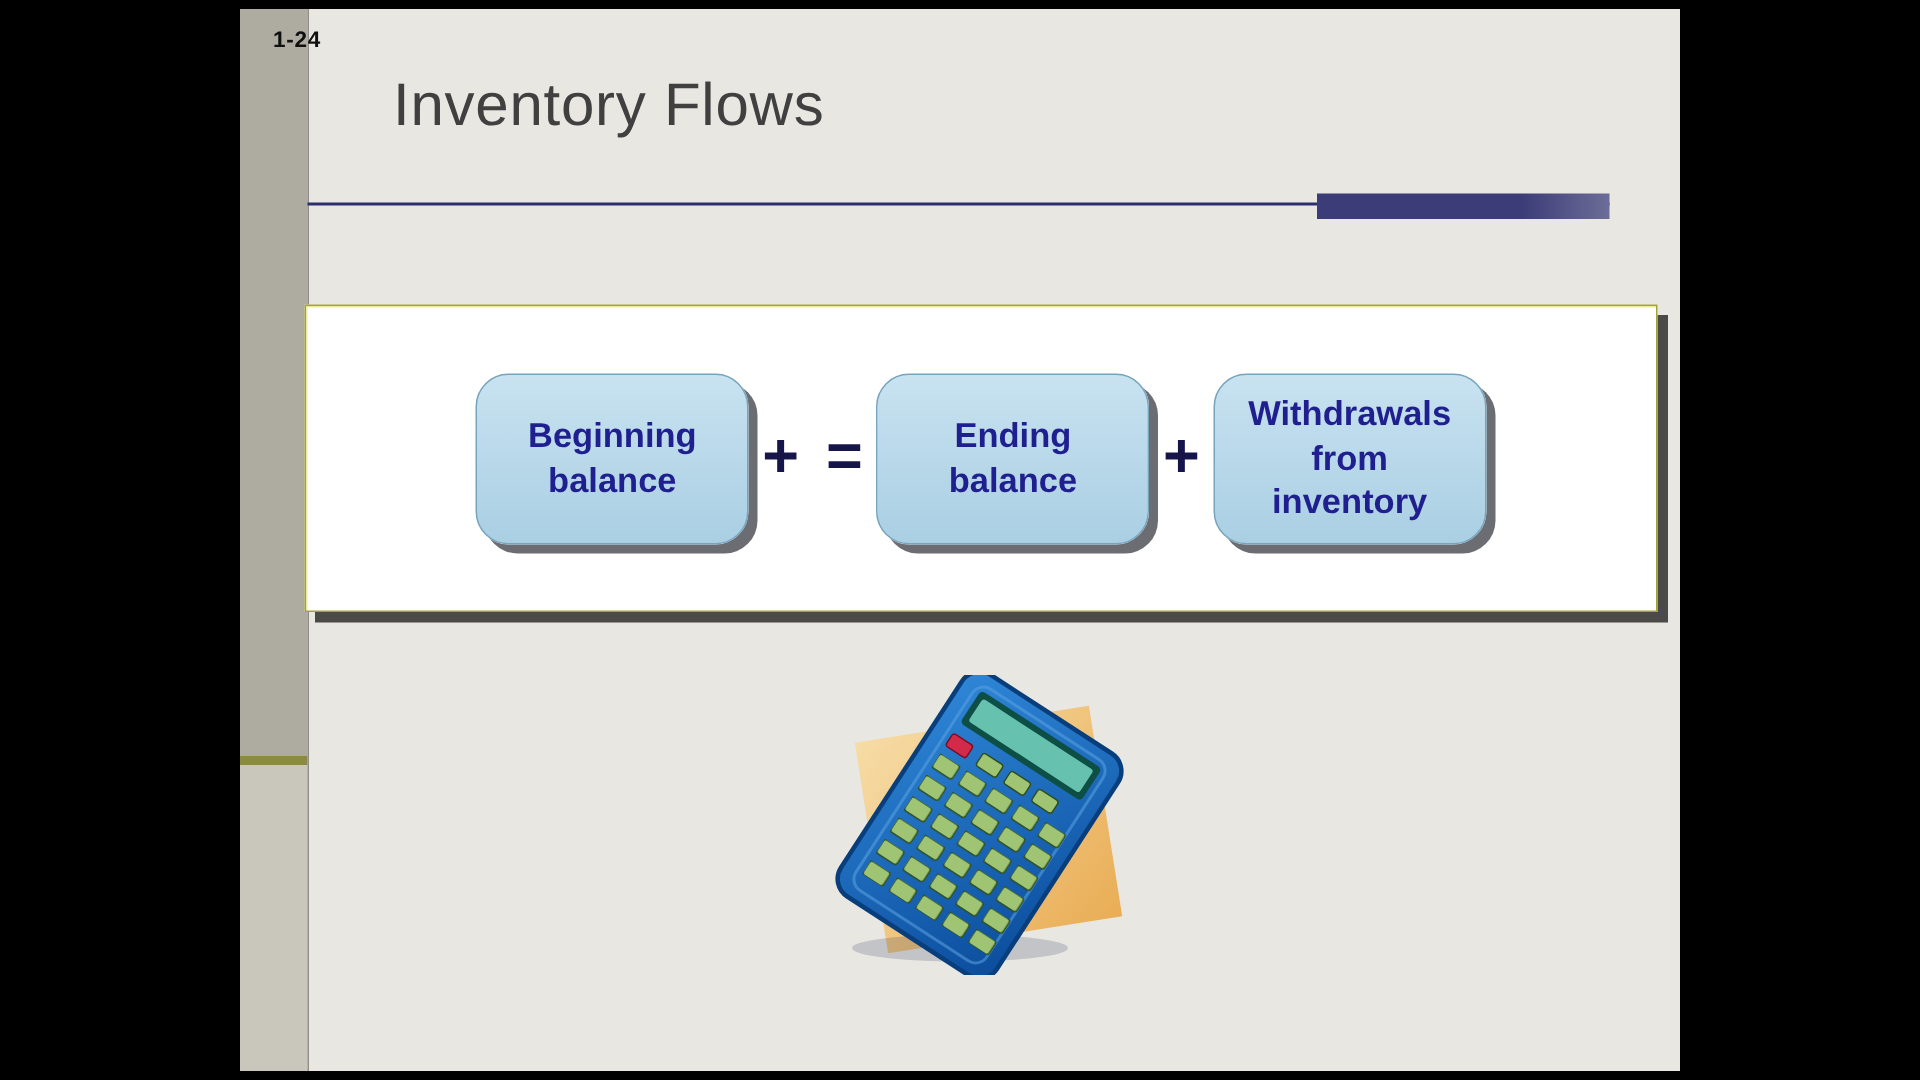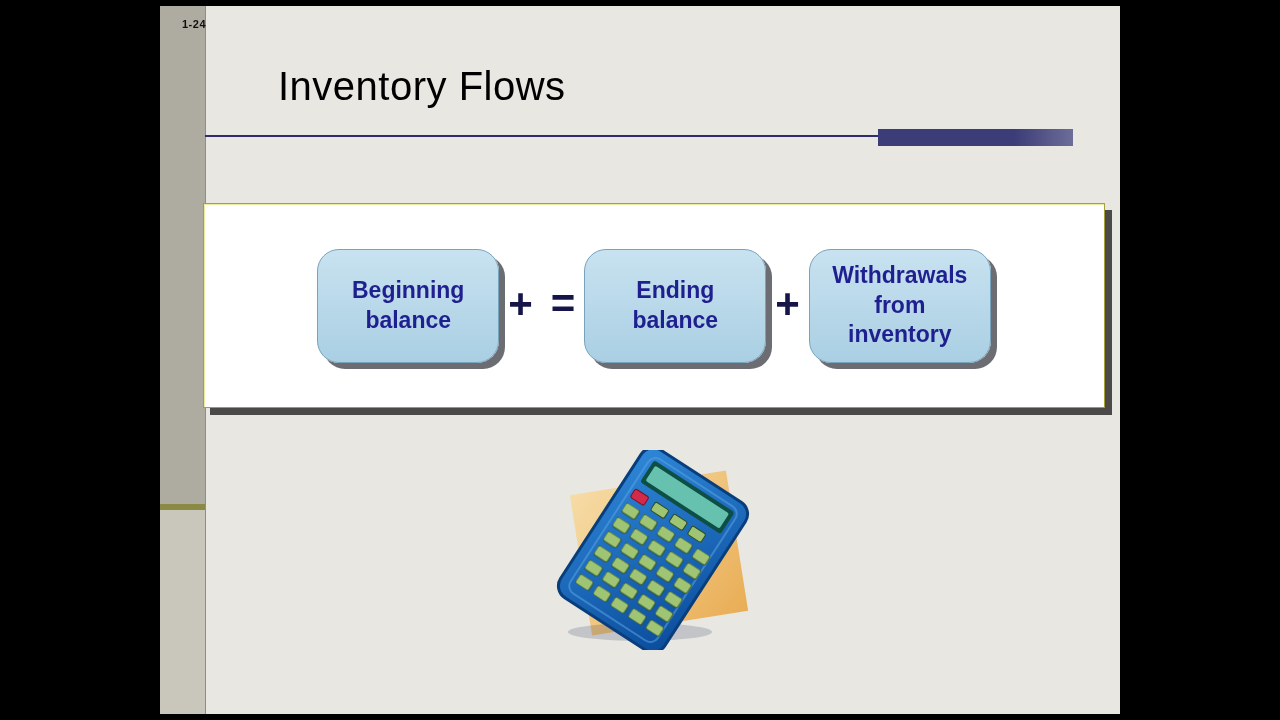--- a/index.html
+++ b/index.html
@@ -33,34 +33,34 @@
     background: linear-gradient(to bottom,
       #aeaba1 0px, #aeaba1 498px,
       #8a8a44 498px, #8a8a44 504px,
       #c9c6bc 504px, #c9c6bc 708px);
     border-right: 1px solid #8f8d85;
   }
   .page-number {
     position: absolute;
     left: 22px;
     top: 12px;
-    font-size: 11px;
+    font-size: 15px;
     font-weight: bold;
     color: #101010;
     letter-spacing: 0.5px;
     z-index: 3;
   }
   .title {
     position: absolute;
     left: 102px;
     top: 42px;
-    margin: 16px;
+    margin: 0;
     font-size: 40px;
     font-weight: 400;
-    color: #000000;
+    color: #404040;
     letter-spacing: 0.5px;
   }
   .rule {
     position: absolute;
     left: 45px;
     top: 129px;
     width: 868px;
     height: 2px;
     background: #2e2e6e;
   }

